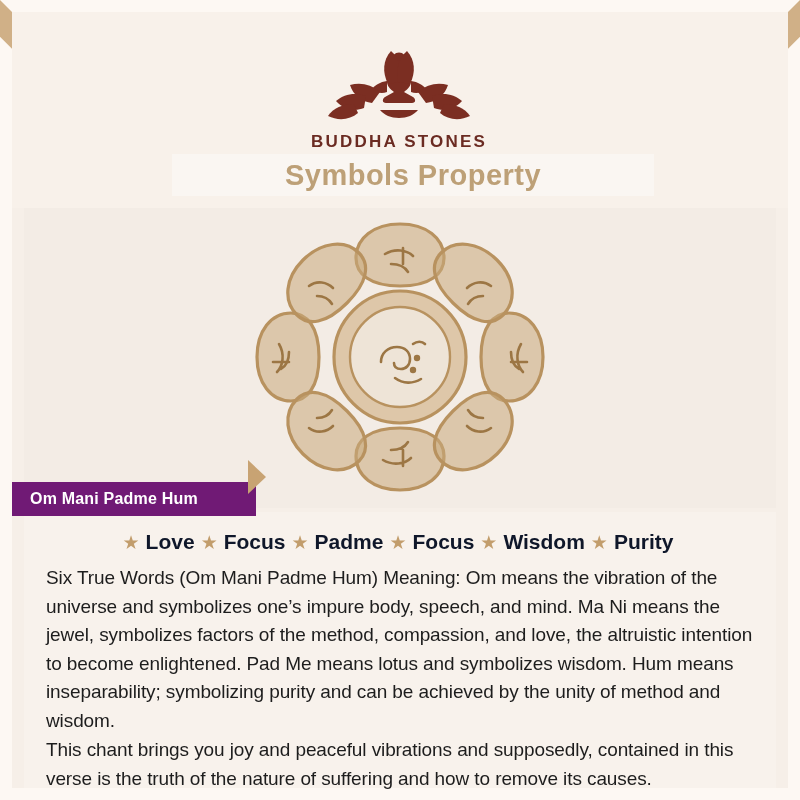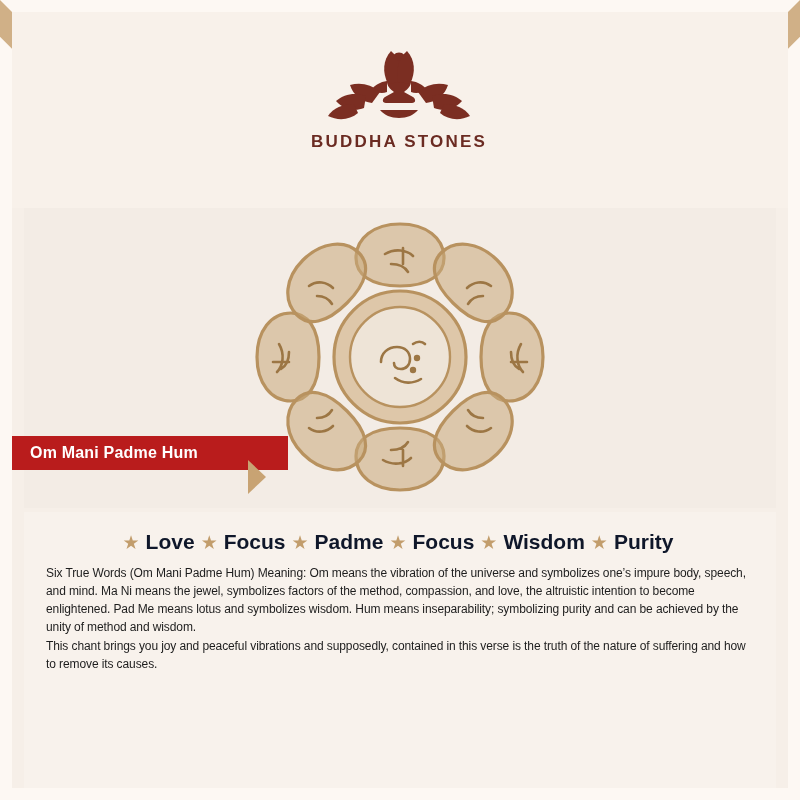--- a/index.html
+++ b/index.html
@@ -103,24 +103,24 @@
     left: 50%;
     transform: translateX(-50%);
     width: 330px;
     height: 290px;
   }
 
   
   .ribbon {
     position: absolute;
     left: 0;
-    top: 424px;
-    width: 276px;
+    top: 470px;
+    width: 244px;
     height: 34px;
-    background: #b91c1c;
+    background: #701a75;
     display: flex;
     align-items: center;
     z-index: 6;
   }
   .ribbon-notch {
     position: absolute;
     left: 236px;
     top: 448px;
     width: 0;
     height: 0;
@@ -162,21 +162,21 @@
     color: #0f172a;
     padding: 0 4px;
     white-space: nowrap;
   }
   .star {
     color: #c29d6c;
     font-size: 19px;
     line-height: 1;
   }
   .body-text {
-    font-size: 12px;
+    font-size: 19px;
     line-height: 1.5;
     color: #1d1d1d;
     letter-spacing: -0.1px;
     margin-top: 9px;
   }
   .body-text p {
     margin: 0;
   }
   .body-text p + p {
     margin-top: 1px;
@@ -217,20 +217,23 @@
 
           <path d="M74 50c-6-12-5-24 3-33 8 7 12 19 9 31z"></path>
           <path d="M96 50c6-12 5-24-3-33-8 7-12 19-9 31z"></path>
 
           <path d="M85 84c-8 0-15-3-19-8h38c-4 5-11 8-19 8z"></path>
         </g>
       </svg>
       <div class="brand-name">BUDDHA STONES</div>
     </div>
 
+    <div class="title-band">
+      <span class="title-text">Symbols Property</span>
+    </div>
 
     <div class="mandala-area">
       <svg class="mandala" viewBox="0 0 330 290">
         <g fill="none" stroke="#c9a97c" stroke-width="3.2">
 
           <g>
 
             <path d="M165 12c-26 0-44 14-44 34 0 16 14 28 44 28s44-12 44-28c0-20-18-34-44-34z" fill="#c9a97c" fill-opacity="0.55" stroke="#b8925f"></path>
 
             <path d="M165 278c-26 0-44-14-44-34 0-16 14-28 44-28s44 12 44 28c0 20-18 34-44 34z" fill="#c9a97c" fill-opacity="0.55" stroke="#b8925f"></path>

